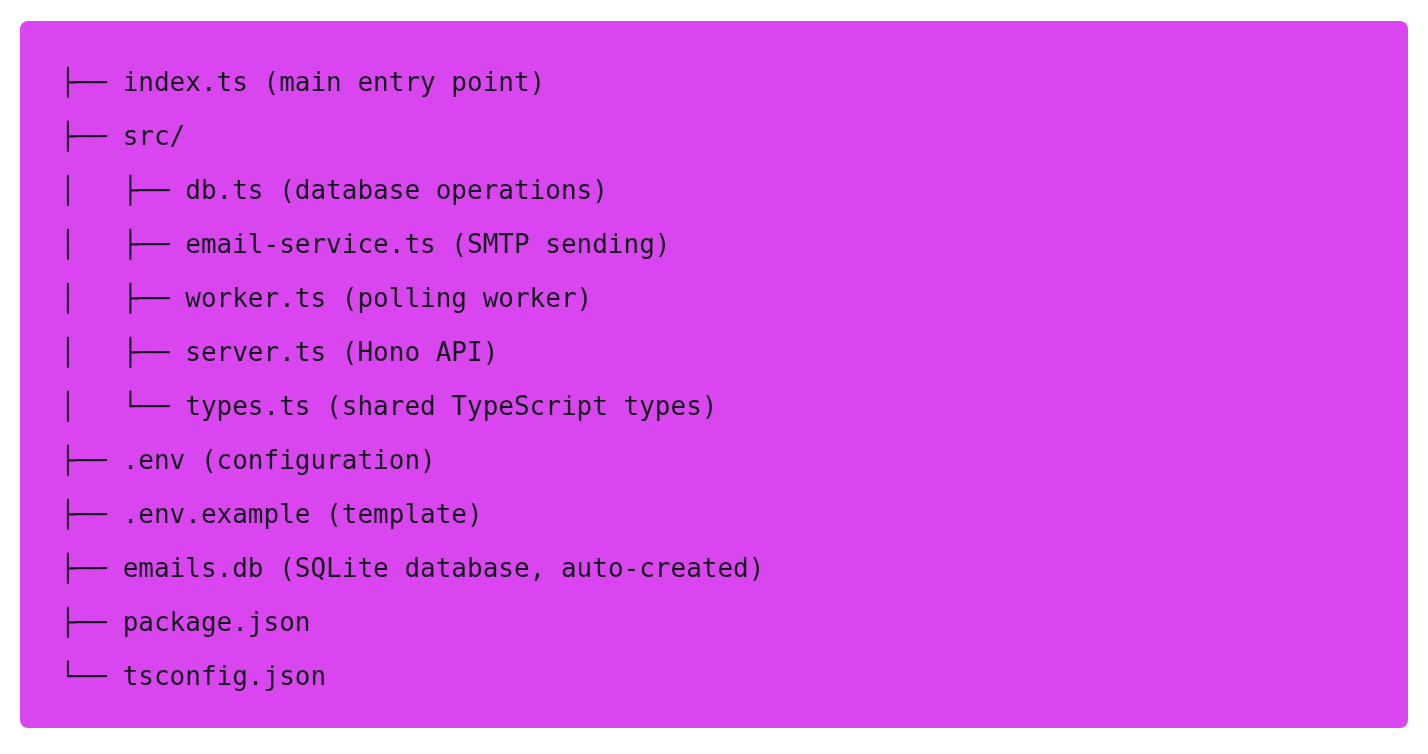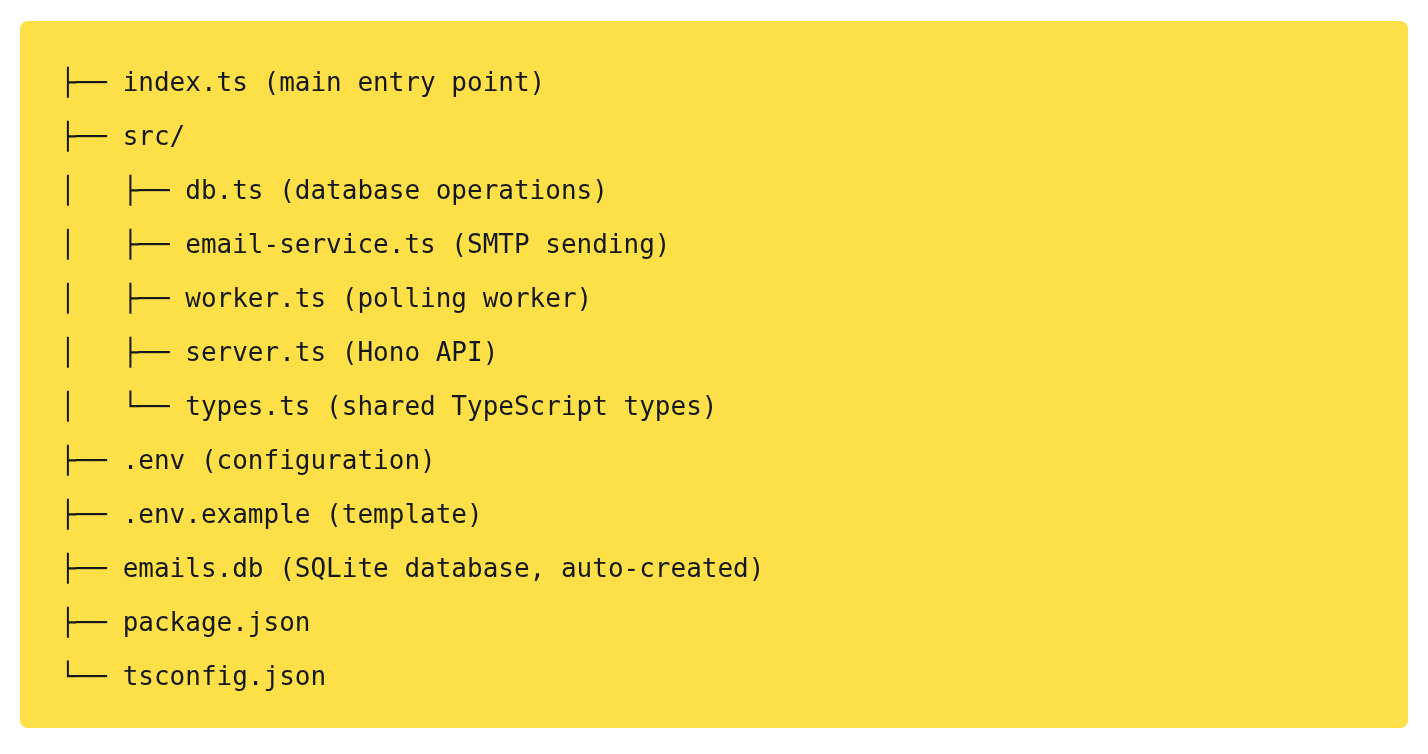--- a/index.html
+++ b/index.html
@@ -16,21 +16,21 @@
   #app {
     width: 1428px;
     height: 754px;
     background: #ffffff;
     box-sizing: border-box;
     padding: 21px 20px 26px 20px;
   }
   .tree-panel {
     width: 1388px;
     height: 707px;
-    background: #fde047;
+    background: #d946ef;
     border-radius: 8px;
     box-sizing: border-box;
     padding: 34px 24px 34px 40px;
     overflow: hidden;
   }
   .tree-lines {
     margin: 0;
     padding: 0;
     font-family: "DejaVu Sans Mono", monospace;
     font-size: 26px;

